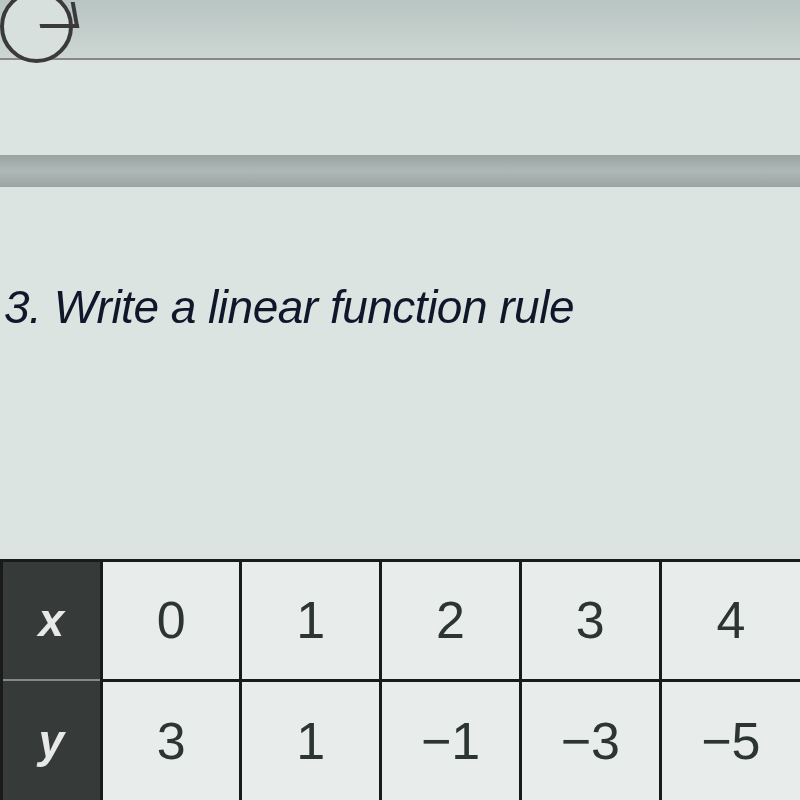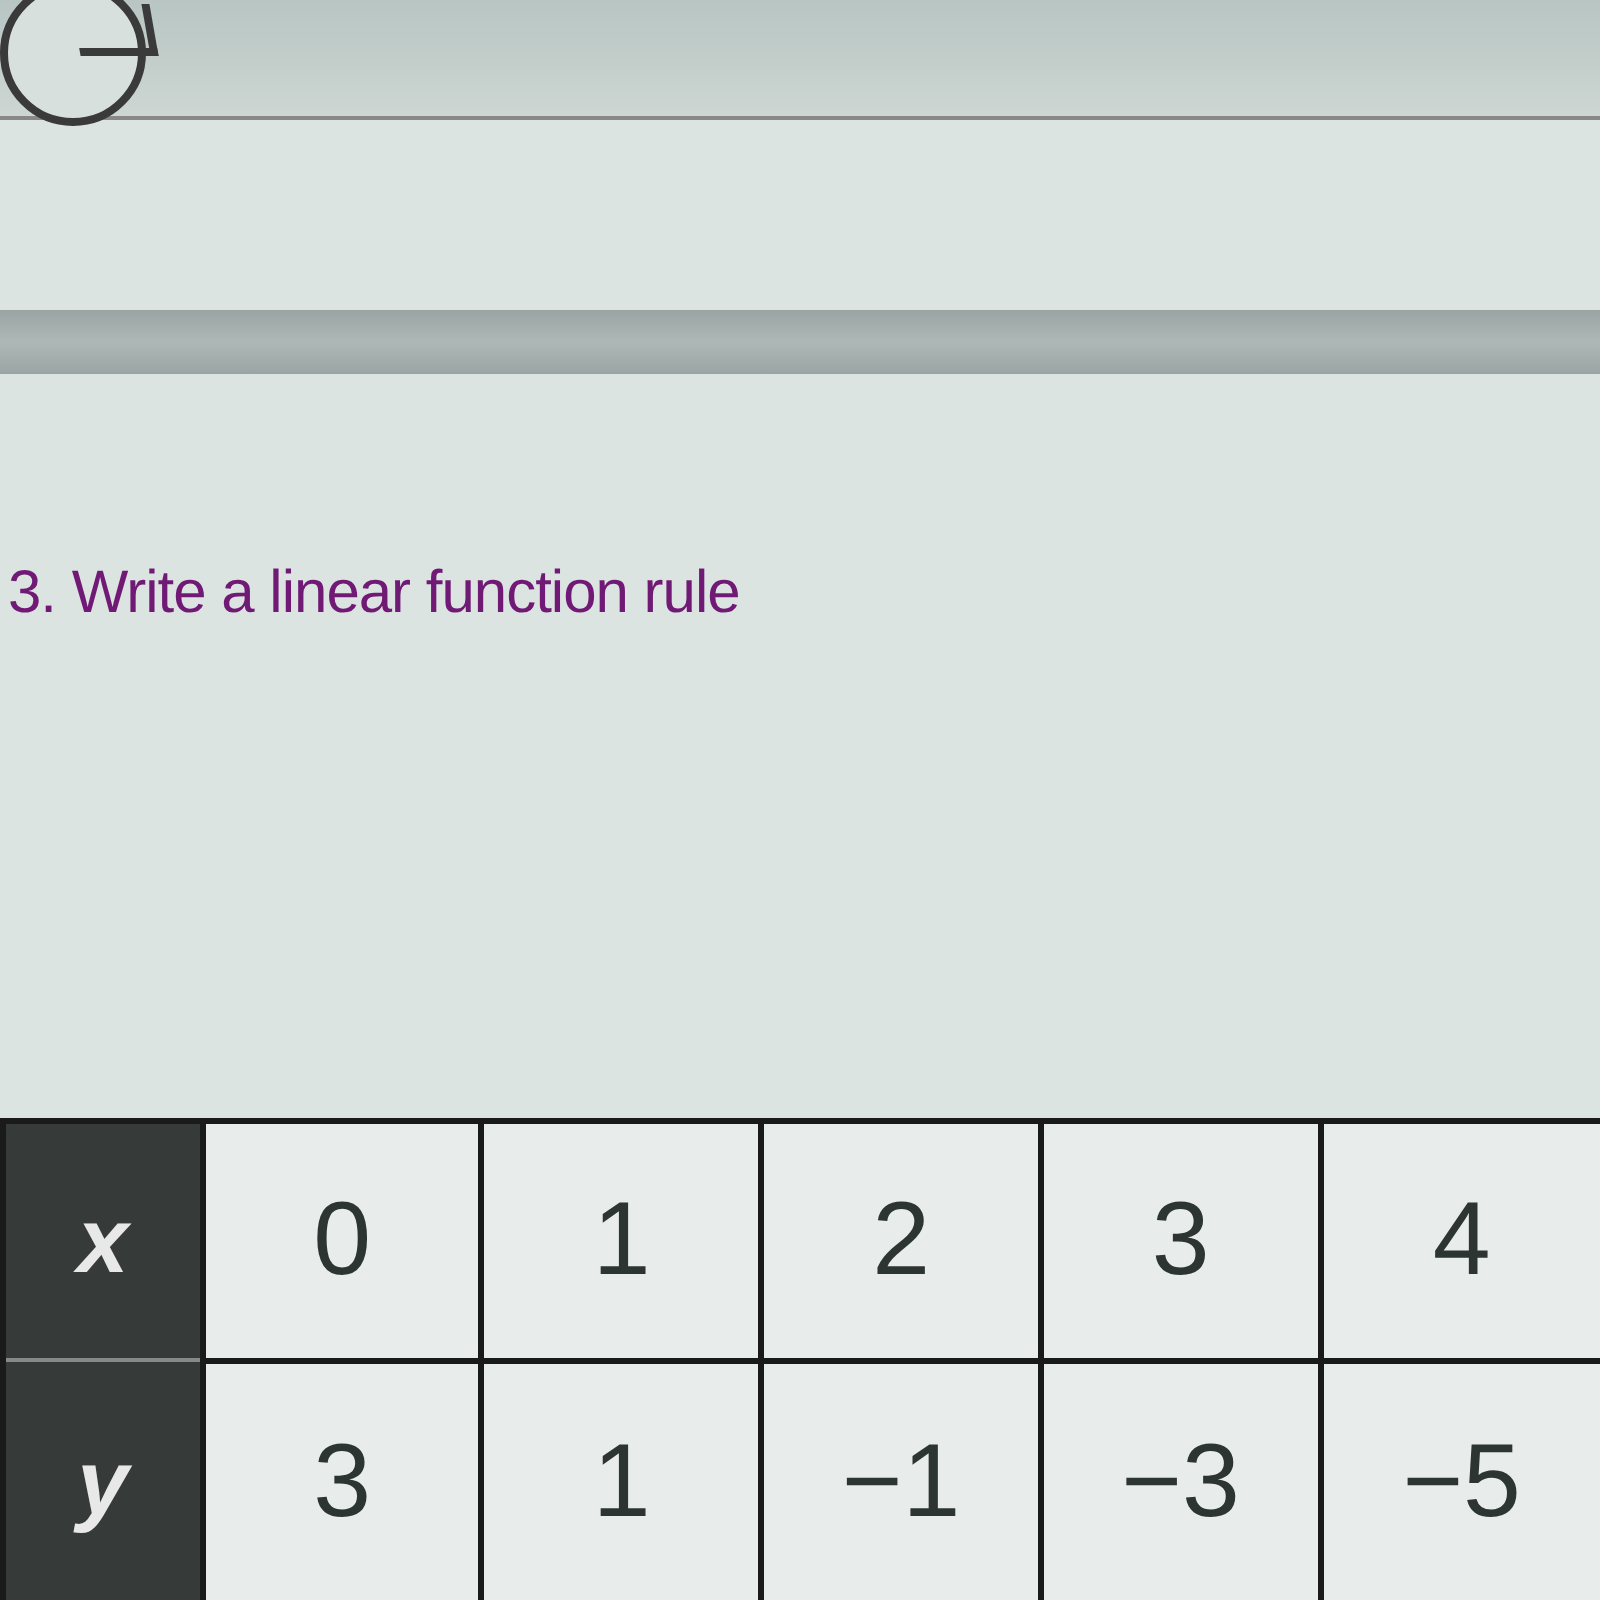--- a/index.html
+++ b/index.html
@@ -54,25 +54,26 @@
       right: 0;
       height: 32px;
       background: linear-gradient(to bottom, #9aa5a3 0%, #aeb8b6 50%, #9aa5a3 100%);
     }
     .question {
       position: absolute;
       top: 280px;
       left: 0;
       right: 0;
       padding: 0 4px;
-      font-size: 30px;
+      font-size: 46px;
       font-weight: 500;
-      color: #701a75;
+      color: #0f172a;
       font-family: Arial, Helvetica, sans-serif;
       letter-spacing: -0.5px;
+      font-style: italic;
     }
     .table-wrap {
       position: absolute;
       bottom: 0;
       left: 0;
       right: 0;
     }
     table {
       width: 100%;
       border-collapse: collapse;

